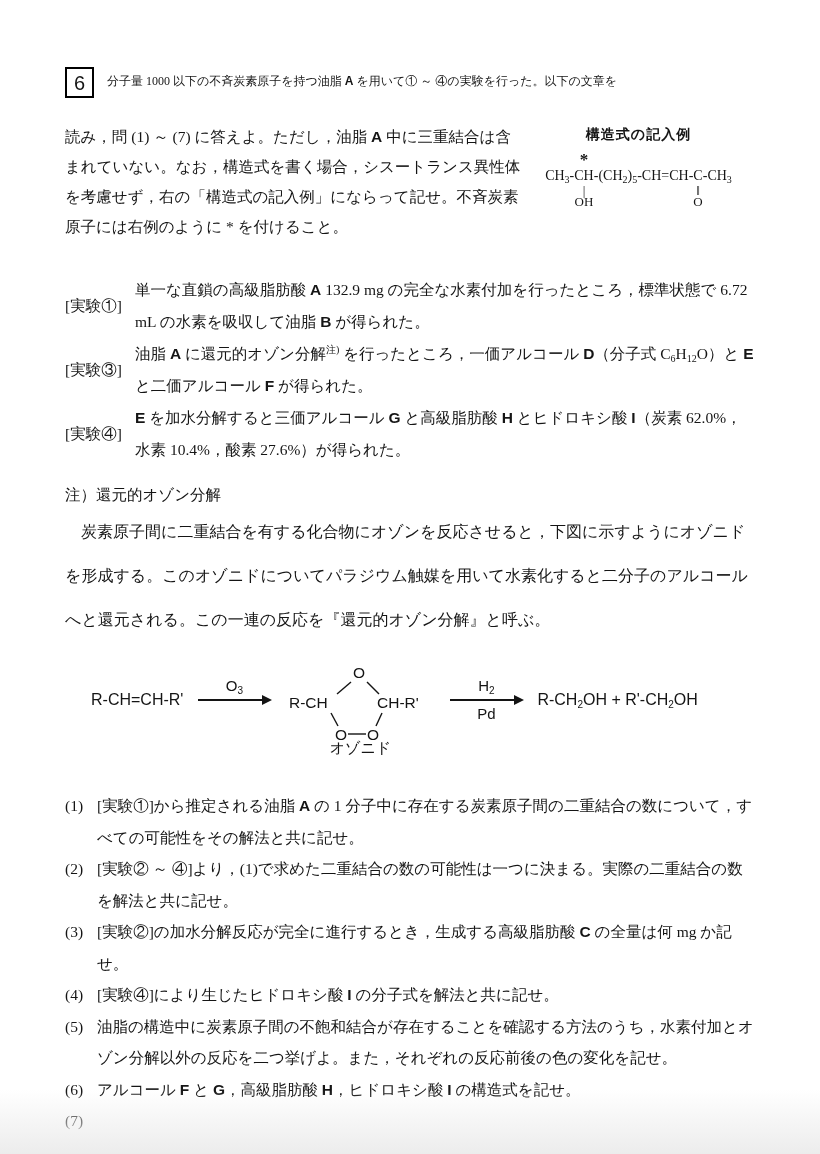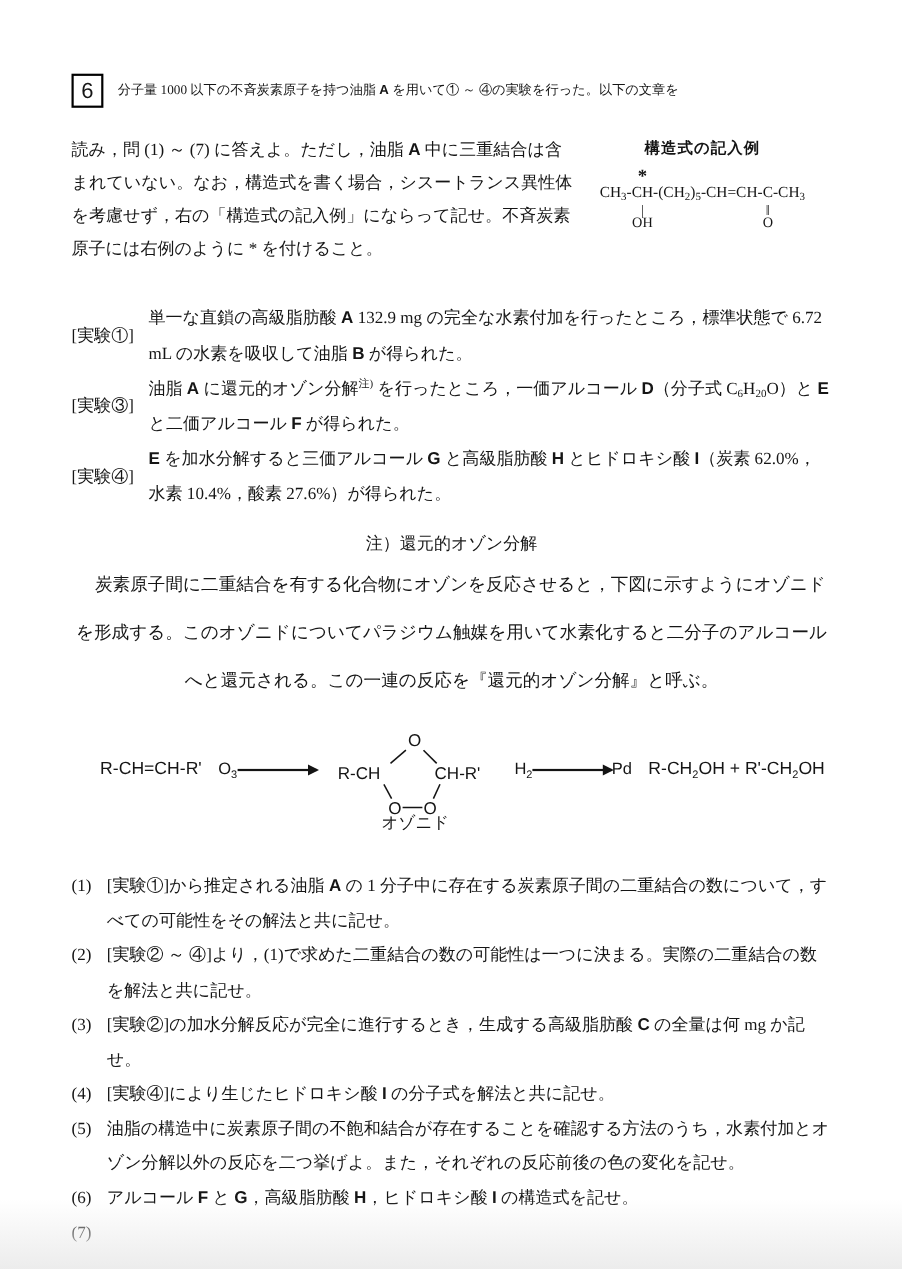--- a/index.html
+++ b/index.html
@@ -40,32 +40,32 @@
   sup{font-size:10px;vertical-align:6px;line-height:0;}
   .cmpd{font-family:"Liberation Sans","DejaVu Sans",sans-serif;font-weight:bold;}
 
   
   .experiments{margin-top:32px;}
   .exp-row{display:flex;font-size:15.5px;line-height:32px;align-items:center;}
   .exp-label{flex:0 0 70px;}
   .exp-body{margin:0;flex:1;}
 
   
-  .note{margin-top:14px;text-align:center;}
+  .note{margin-top:14px;}
   .note-head{margin:0;font-size:15.5px;line-height:30px;}
   .note-body{margin:0;font-size:16px;line-height:44px;text-indent:1em;}
 
   
   .diagram{
     display:flex;align-items:center;gap:15px;
     margin:14px 0 46px 0;padding-left:26px;
     font-size:16px;
   }
   .d-formula{white-space:nowrap;}
-  .rxn-step{display:inline-flex;flex-direction:row;align-items:center;}
+  .rxn-step{display:inline-flex;flex-direction:column;align-items:center;}
   .rxn-top,.rxn-bot{height:22px;font-size:15px;line-height:22px;}
   .arrow-line{display:block;width:72px;height:2px;background:#141414;position:relative;margin:2px 0;}
   .arrow-line::after{
     content:"";position:absolute;right:-2px;top:-4px;
     border-left:10px solid #141414;border-top:5px solid transparent;border-bottom:5px solid transparent;
     width:0;height:0;
   }
   .oz{position:relative;display:inline-block;flex:0 0 auto;}
   .oz svg{display:block;}
   .svgt{font-family:"Liberation Sans","DejaVu Sans",sans-serif;font-size:15.5px;fill:#141414;}
@@ -139,21 +139,21 @@
       </div>
     </div>
 
     <div class="experiments">
       <div class="exp-row">
         <span class="exp-label">[実験①]</span>
         <p class="exp-body"><span>単一な直鎖の高級脂肪酸 </span><span class="cmpd">A</span><span> 132.9 mg の完全な水素付加を行ったところ，標準状態で 6.72 mL の水素を吸収して油脂 </span><span class="cmpd">B</span><span> が得られた。</span></p>
       </div>
       <div class="exp-row">
         <span class="exp-label">[実験③]</span>
-        <p class="exp-body"><span>油脂 </span><span class="cmpd">A</span><span> に還元的オゾン分解</span><sup>注)</sup><span> を行ったところ，一価アルコール </span><span class="cmpd">D</span><span>（分子式 C</span><sub>6</sub><span>H</span><sub>20</sub><span>O）と </span><span class="cmpd">E</span><span> と二価アルコール </span><span class="cmpd">F</span><span> が得られた。</span></p>
+        <p class="exp-body"><span>油脂 </span><span class="cmpd">A</span><span> に還元的オゾン分解</span><sup>注)</sup><span> を行ったところ，一価アルコール </span><span class="cmpd">D</span><span>（分子式 C</span><sub>6</sub><span>H</span><sub>12</sub><span>O）と </span><span class="cmpd">E</span><span> と二価アルコール </span><span class="cmpd">F</span><span> が得られた。</span></p>
       </div>
       <div class="exp-row">
         <span class="exp-label">[実験④]</span>
         <p class="exp-body"><span class="cmpd">E</span><span> を加水分解すると三価アルコール </span><span class="cmpd">G</span><span> と高級脂肪酸 </span><span class="cmpd">H</span><span> とヒドロキシ酸 </span><span class="cmpd">I</span><span>（炭素 62.0%，水素 10.4%，酸素 27.6%）が得られた。</span></p>
       </div>
     </div>
 
     <div class="note">
       <p class="note-head">注）還元的オゾン分解</p>
       <p class="note-body">炭素原子間に二重結合を有する化合物にオゾンを反応させると，下図に示すようにオゾニドを形成する。このオゾニドについてパラジウム触媒を用いて水素化すると二分子のアルコールへと還元される。この一連の反応を『還元的オゾン分解』と呼ぶ。</p>

